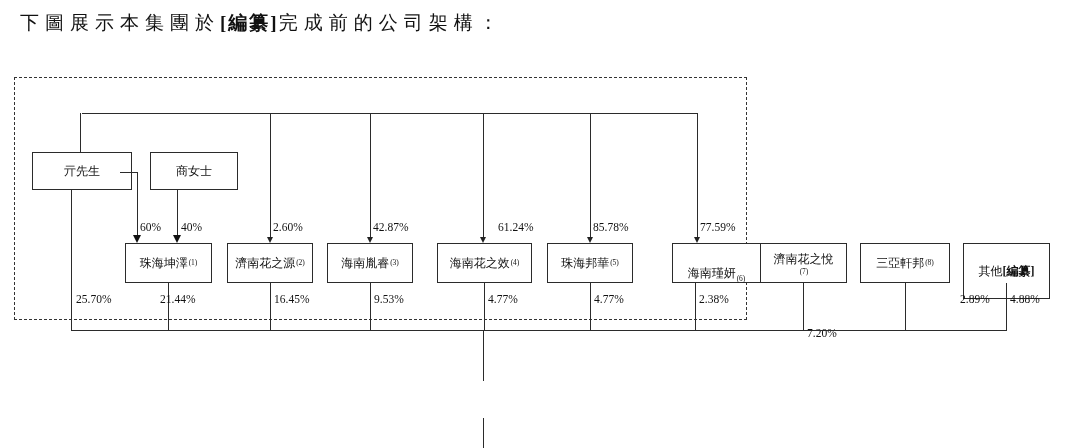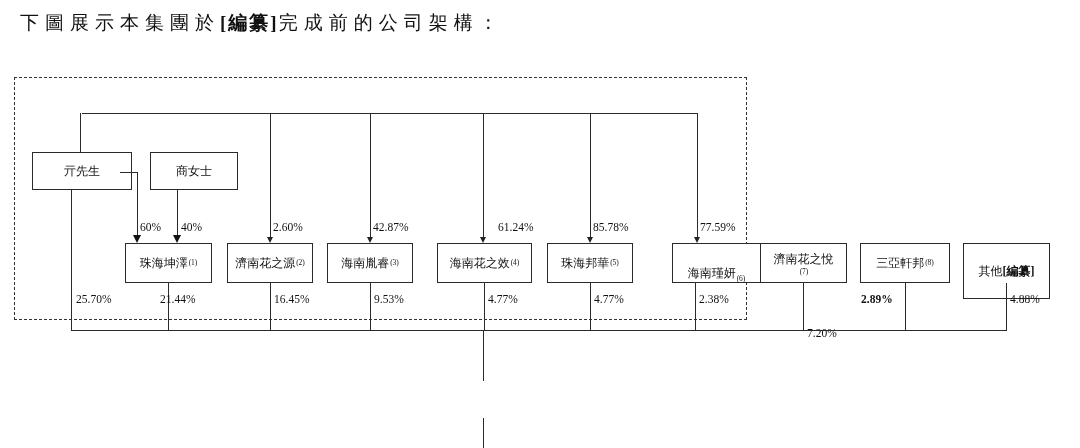--- a/index.html
+++ b/index.html
@@ -113,21 +113,21 @@
   <div class="ln v" style="left:1006px;top:283px;height:48px;"></div>
 
   <div class="pct" style="left:76px;top:294px;">25.70%</div>
   <div class="pct" style="left:160px;top:294px;">21.44%</div>
   <div class="pct" style="left:274px;top:294px;">16.45%</div>
   <div class="pct" style="left:374px;top:294px;">9.53%</div>
   <div class="pct" style="left:488px;top:294px;">4.77%</div>
   <div class="pct" style="left:594px;top:294px;">4.77%</div>
   <div class="pct" style="left:699px;top:294px;">2.38%</div>
   <div class="pct" style="left:807px;top:294px;margin-top:34px;">7.20%</div>
-  <div class="pct" style="left:861px;top:294px;font-weight:bold;">2.89%</div>
+  <div class="pct" style="left:960px;top:294px;">2.89%</div>
   <div class="pct" style="left:1010px;top:294px;">4.88%</div>
 
   <div class="ln h" style="left:71px;top:330px;width:936px;"></div>
   <div class="ln v" style="left:483px;top:330px;height:51px;"></div>
 
   <div class="ln v" style="left:483px;top:418px;height:30px;"></div>
 
 </div>
 
 </body></html>

